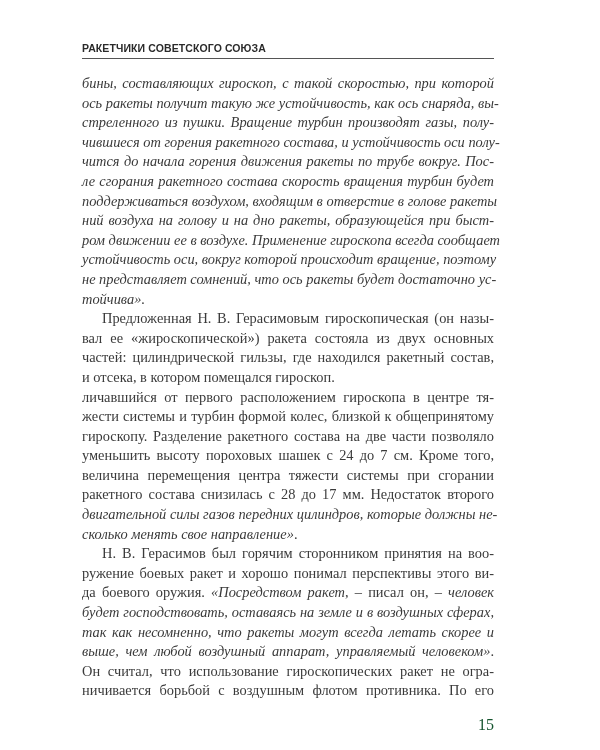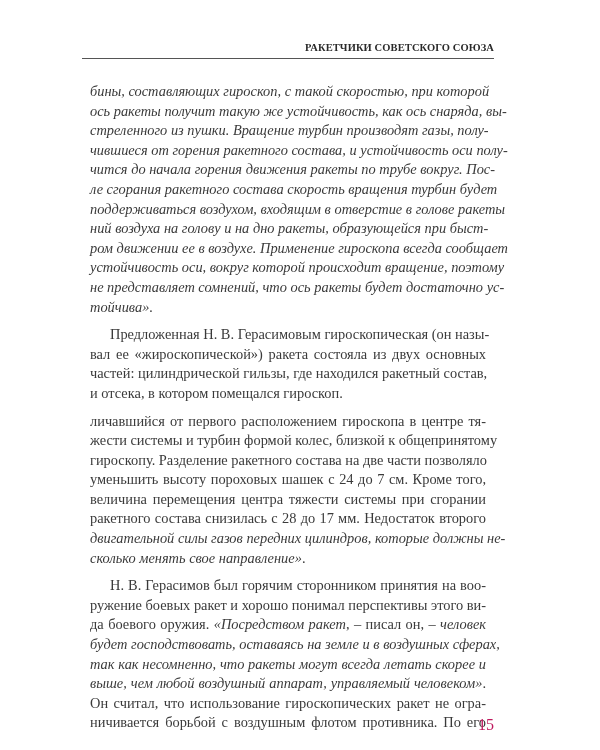--- a/index.html
+++ b/index.html
@@ -8,22 +8,22 @@
       background: #ffffff;
       position: relative;
       overflow: hidden;
       color: #3a3a3a;
       font-family: "Liberation Serif", "DejaVu Serif", serif;
     }
     .running-header {
       position: absolute;
       left: 82px; width: 412px;
       top: 42px;
-      text-align: right;
-      font-family: Liberation Serif, serif;
+      text-align: left;
+      font-family: Liberation Sans, sans-serif;
       font-weight: bold;
       font-size: 10.5px;
       letter-spacing: 0.1px;
       color: #2a2a2a;
     }
     .header-rule {
       position: absolute;
       left: 82px; width: 412px;
       top: 58px;
       height: 0;
@@ -31,30 +31,30 @@
     }
     .body-text {
       position: absolute;
       left: 82px; width: 412px;
       top: 74px;
       font-size: 14.4px;
       line-height: 19.6px;
       text-align: justify;
       hyphens: manual;
     }
-    .body-text p { margin: 8px; text-indent: 0; }
+    .body-text p { margin: 0; text-indent: 0; }
     .body-text .line { display: block; text-align: justify; text-align-last: justify; white-space: nowrap; }
     .body-text .line.last { text-align-last: left; }
     .it { font-style: italic; }
     .page-number {
       position: absolute;
       right: 106px;
       top: 716px;
       font-size: 16px;
-      color: #be185d;
+      color: #14532d;
     }
   </style>
 </head>
 <body>
 
 <div class="running-header">РАКЕТЧИКИ СОВЕТСКОГО СОЮЗА</div>
 <div class="header-rule"></div>
 
 <div class="body-text">
 

